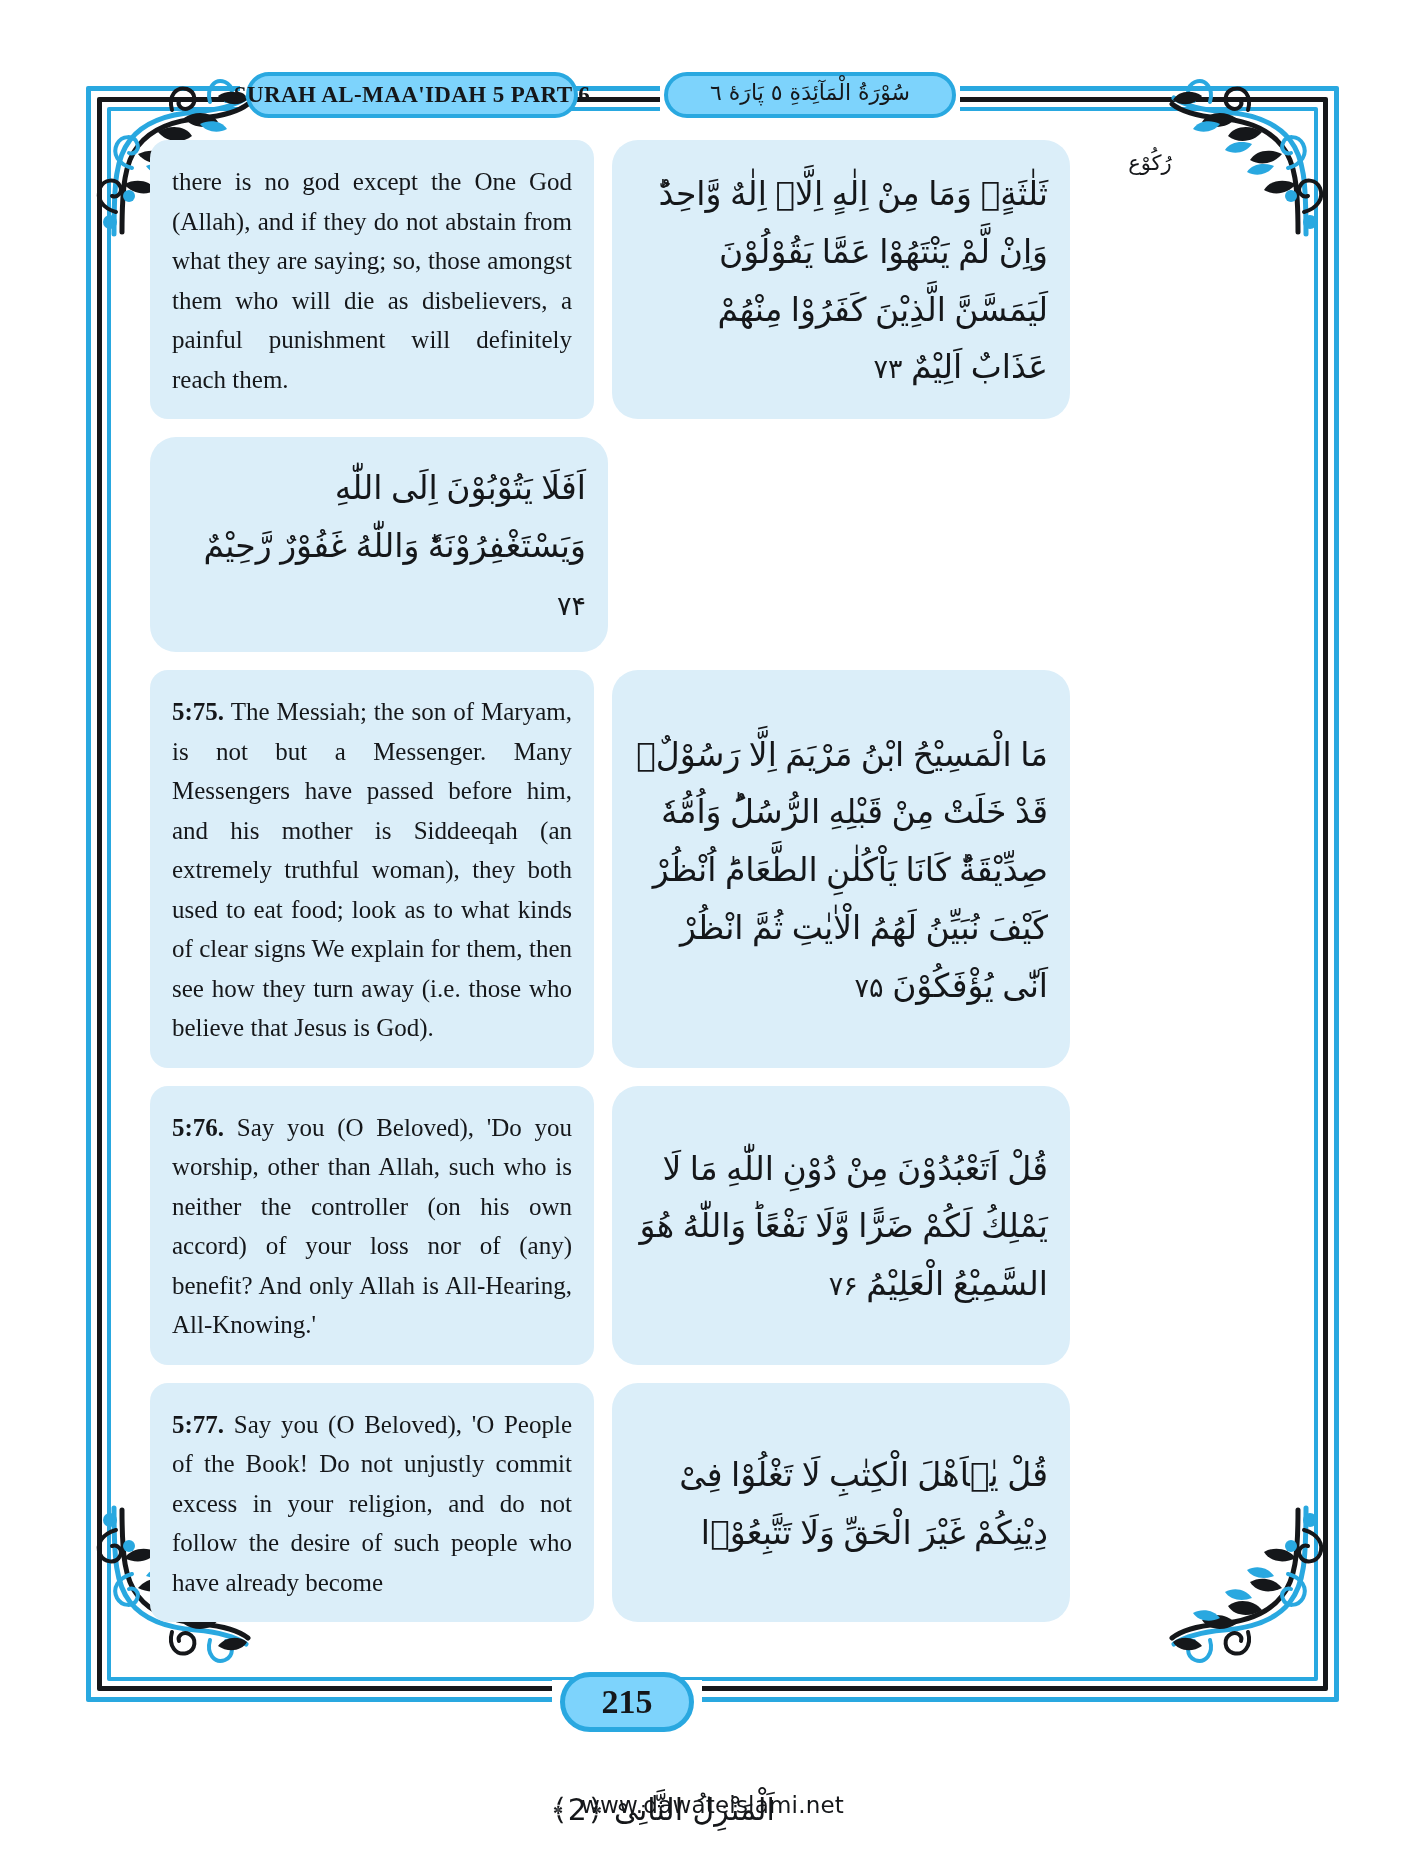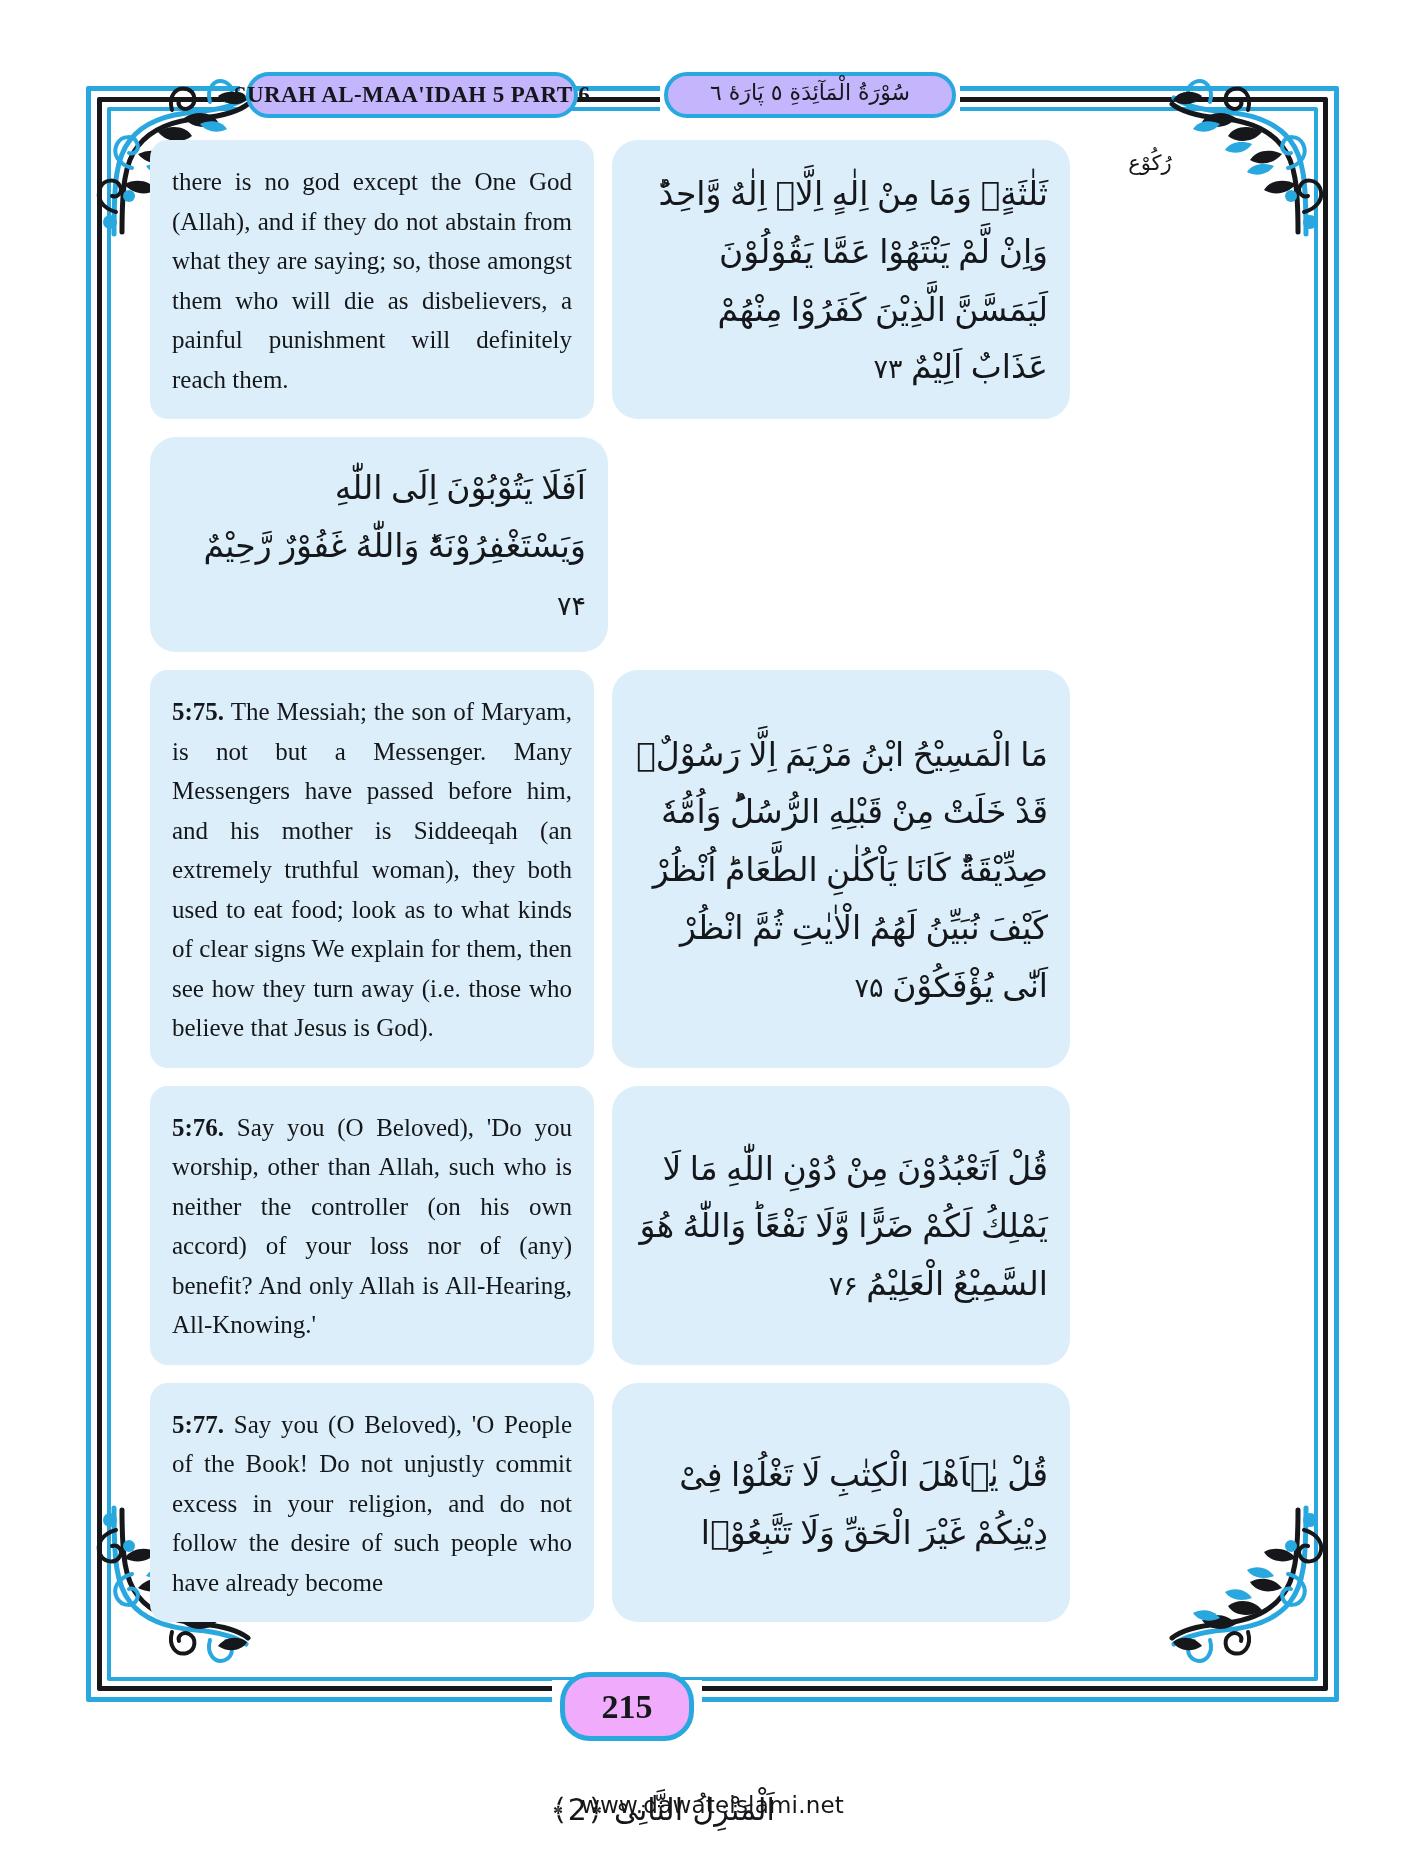--- a/index.html
+++ b/index.html
@@ -69,21 +69,21 @@
   .orn-tl { left: 72px;   top: 62px; }
   .orn-tr { left: 1168px; top: 62px;  transform: scaleX(-1); }
   .orn-bl { left: 72px;   top: 1500px; transform: scaleY(-1); }
   .orn-br { left: 1168px; top: 1500px; transform: scale(-1,-1); }
 
   
   .header-pill {
     position: absolute;
     top: 72px;
     height: 46px;
-    background: #c4b5fd;
+    background: #7dd3fc;
     border: 4px solid #29A8E0;
     border-radius: 26px;
     display: flex;
     align-items: center;
     justify-content: center;
     z-index: 6;
   }
   .header-pill-left {
     left: 246px;
     width: 332px;
@@ -184,22 +184,22 @@
   .ar-text .ayah-mark {
     font-size: 27px;
   }
 
   
   .footer-pill {
     position: absolute;
     left: 560px;
     top: 1672px;
     width: 134px;
-    height: 69px;
-    background: #f0abfc;
+    height: 60px;
+    background: #7dd3fc;
     border: 5px solid #29A8E0;
     border-radius: 30px;
     display: flex;
     align-items: center;
     justify-content: center;
     z-index: 6;
   }
   .page-num {
     font-family: "Liberation Serif", "DejaVu Serif", serif;
     font-weight: bold;

